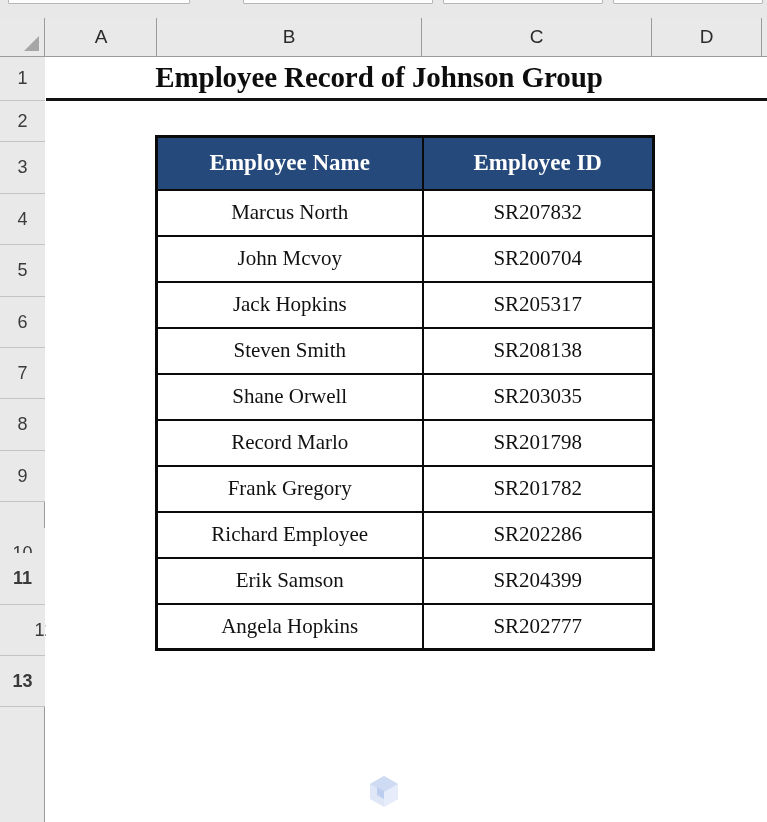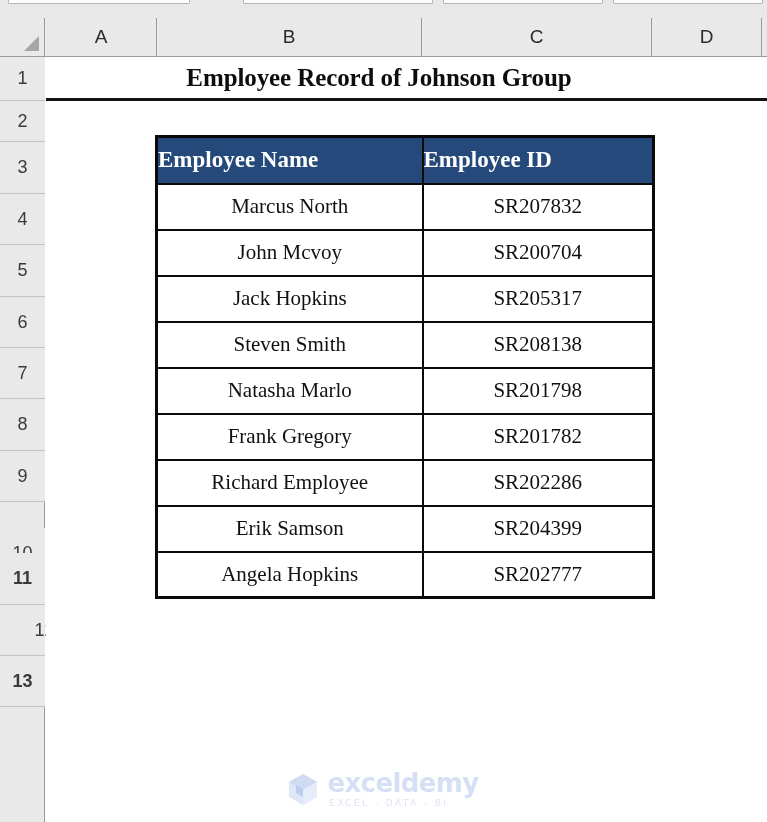--- a/index.html
+++ b/index.html
@@ -113,21 +113,21 @@
     width: 721px; height: 44px;
     background: #ffffff;
     border-bottom: 3px solid #121212;
     display: flex;
     align-items: center;
     justify-content: center;
   }
   .title-text {
     font-family: "Liberation Serif", serif;
     font-weight: bold;
-    font-size: 25px;
+    font-size: 29px;
     color: #0d0d0d;
     letter-spacing: -0.1px;
     padding-right: 55px;
   }
 
   
   .emp-table {
     position: absolute;
     top: 78px;
     left: 109px;           
@@ -139,22 +139,22 @@
   }
   .emp-table col.c-name { width: 266px; }
   .emp-table col.c-id   { width: 231px; }
 
   .emp-table th {
     background: #24497A;
     color: #ffffff;
     font-family: "Liberation Serif", serif;
     font-weight: bold;
     font-size: 23px;
-    height: 47px;
-    text-align: left;
+    height: 53px;
+    text-align: center;
     vertical-align: middle;
     border: 2px solid #0a0a0a;
   }
   .emp-table td {
     background: #ffffff;
     color: #111111;
     font-family: "Liberation Serif", serif;
     font-size: 21px;
     height: 46px;
     text-align: center;
@@ -292,21 +292,25 @@
           </tr>
           <tr>
             <td>Jack Hopkins</td>
             <td>SR205317</td>
           </tr>
           <tr>
             <td>Steven Smith</td>
             <td>SR208138</td>
           </tr>
           <tr>
-            <td>Natasha Marlo</td>
+            <td>Shane Orwell</td>
+            <td>SR203035</td>
+          </tr>
+          <tr>
+            <td>Record Marlo</td>
             <td>SR201798</td>
           </tr>
           <tr>
             <td>Frank Gregory</td>
             <td>SR201782</td>
           </tr>
           <tr>
             <td>Richard Employee</td>
             <td>SR202286</td>
           </tr>
@@ -323,19 +327,15 @@
 
   </div>
 
   <div class="watermark">
     <svg class="wm-logo" viewBox="0 0 30 33">
       <polygon points="15,1 29,9 29,24 15,32 1,24 1,9" fill="#dfe7f7"></polygon>
       <polygon points="15,1 29,9 15,17 1,9" fill="#cfdaf3"></polygon>
       <polygon points="15,17 29,9 29,24 15,32" fill="#e6ecf9"></polygon>
       <polygon points="8,12 15,16 15,24 8,20" fill="#bccdee"></polygon>
     </svg>
-    <div class="wm-textblock">
-      <span class="wm-name">exceldemy</span>
-      <span class="wm-tag">EXCEL - DATA - BI</span>
-    </div>
   </div>
 
 </div>
 
 </body></html>

